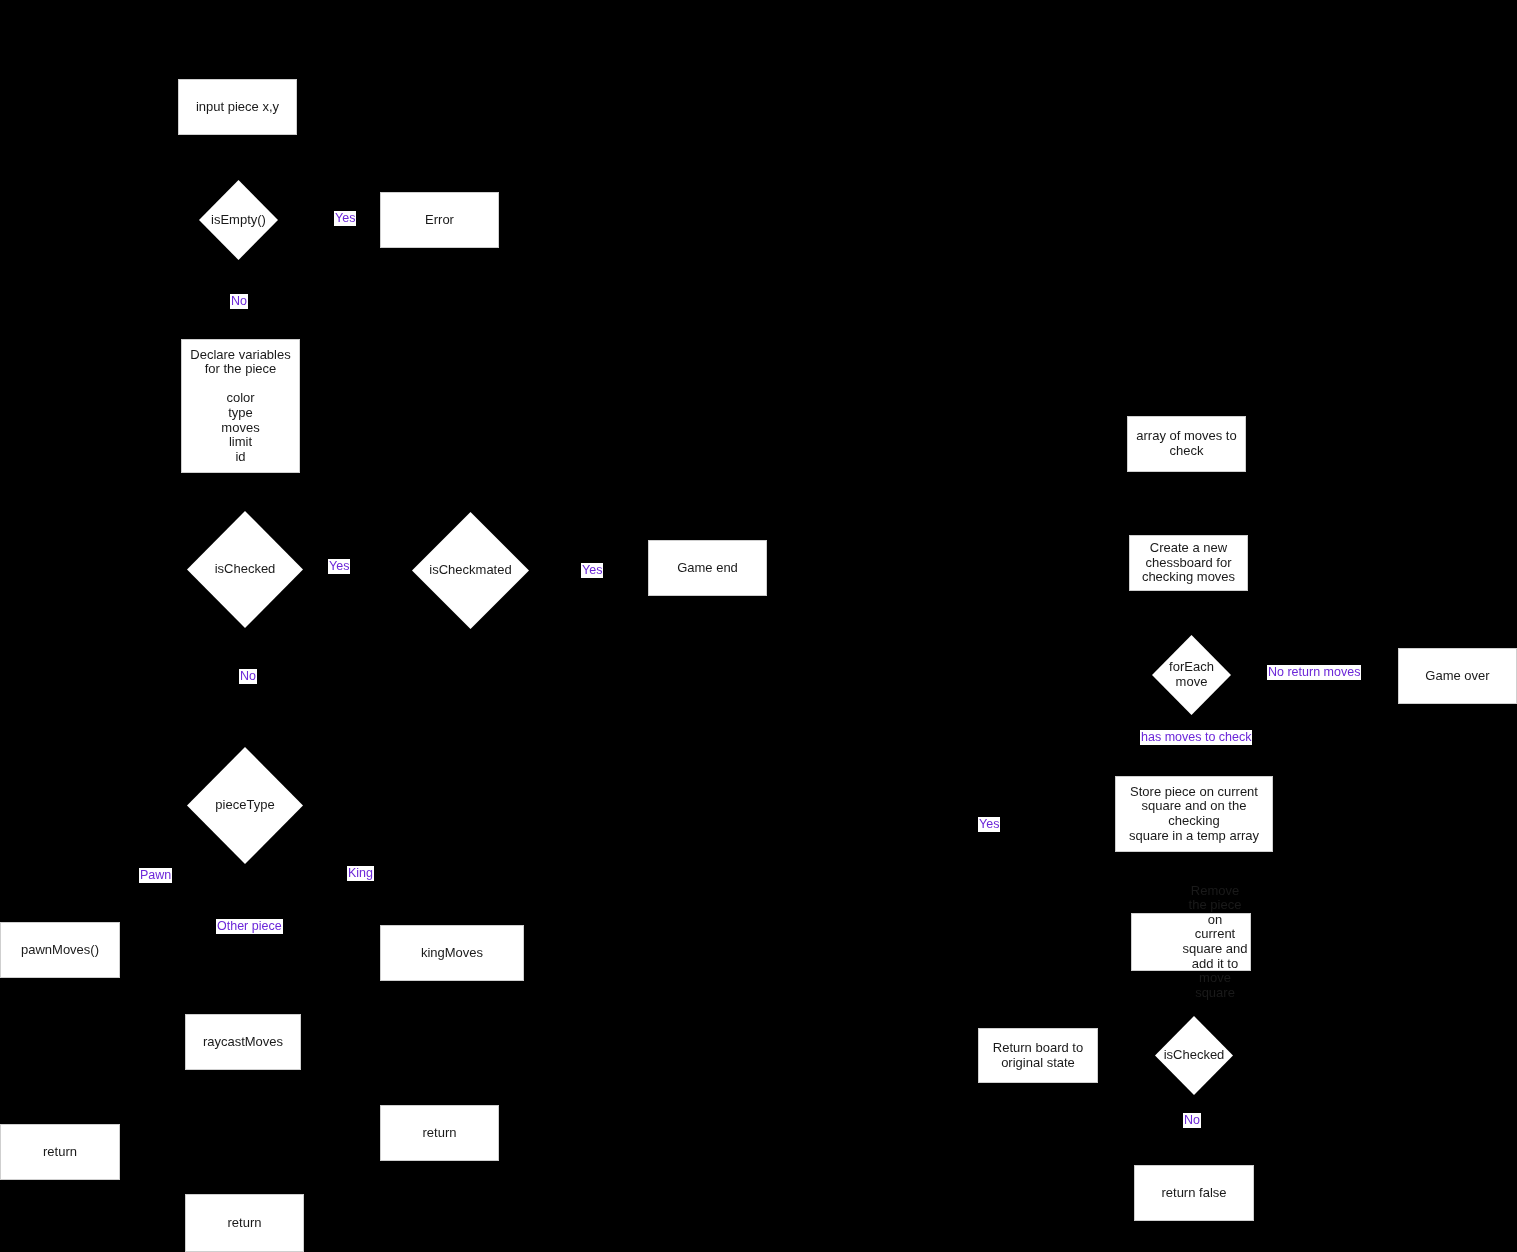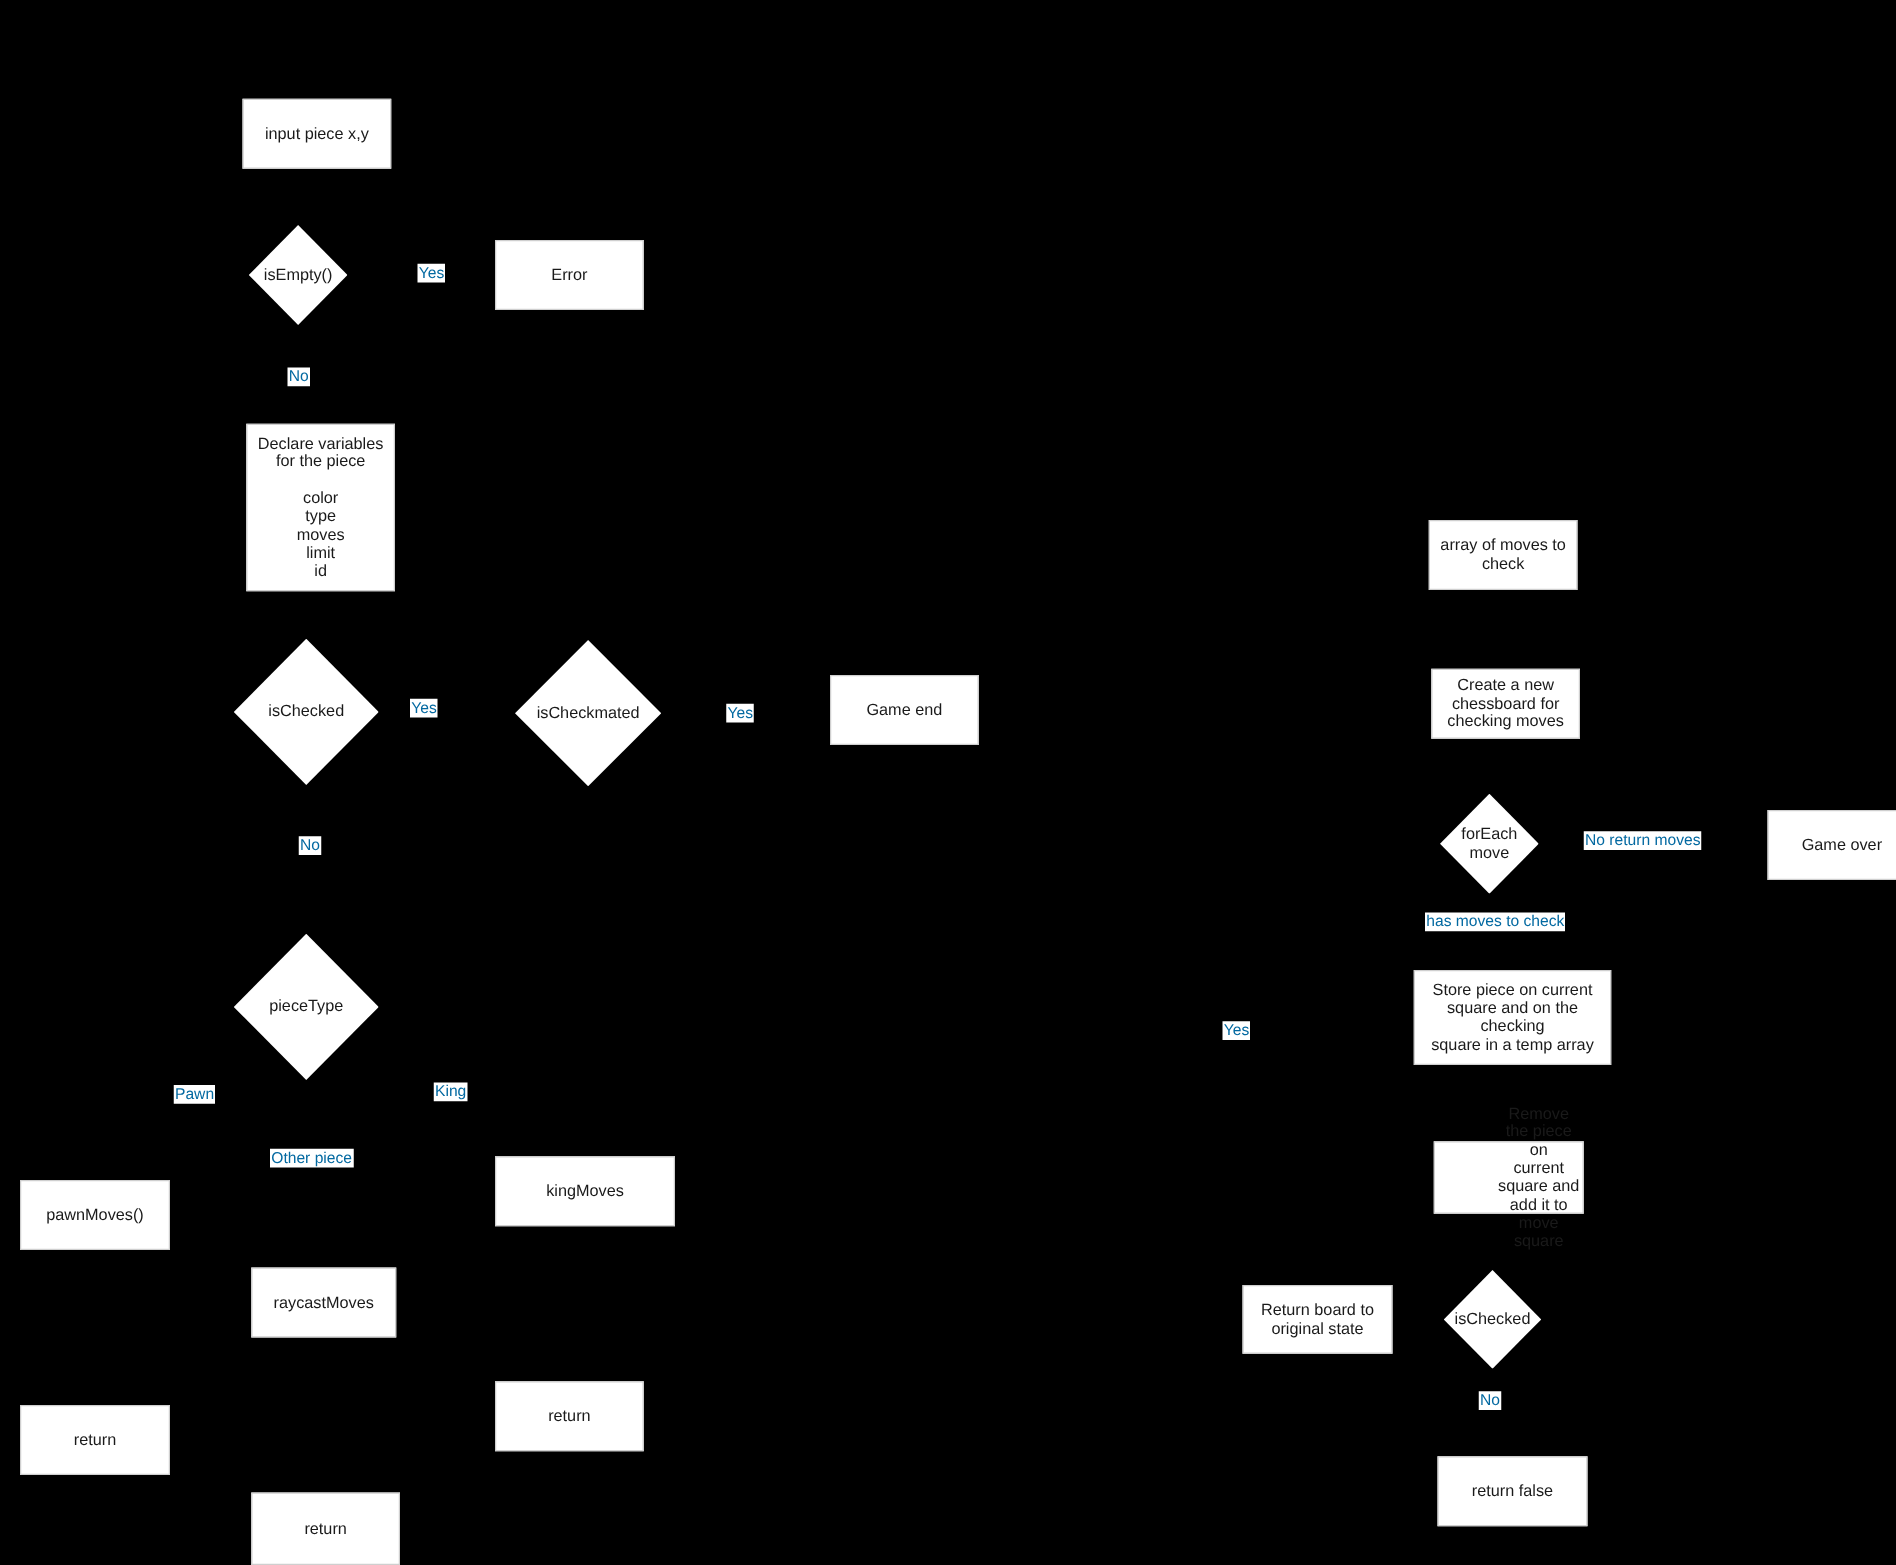--- a/index.html
+++ b/index.html
@@ -21,40 +21,39 @@
     background: #ffffff;
     color: #1a1a1a;
     display: flex;
     align-items: center;
     justify-content: center;
     text-align: center;
     font-size: 13px;
     line-height: 14.6px;
     white-space: pre-line;
     border: 1px solid #cfcfcf;
-    margin-left: 16px;
   }
   .diamond {
     position: absolute;
     box-sizing: border-box;
     background: #ffffff;
     color: #1a1a1a;
     display: flex;
     align-items: center;
     justify-content: center;
     text-align: center;
     font-size: 13px;
     line-height: 14.6px;
     white-space: pre-line;
     clip-path: polygon(50% 0%, 100% 50%, 50% 100%, 0% 50%);
   }
   .edge-label {
     position: absolute;
     background: #ffffff;
-    color: #0369a1;
+    color: #6d28d9;
     font-size: 12.5px;
     line-height: 15px;
     padding: 0px 1px;
     white-space: nowrap;
   }
 </style>
 </head>
 <body>
 
 <div id="canvas">
@@ -91,21 +90,21 @@
   <div class="edge-label" style="left:239px; top:669px;">No</div>
 
   <div class="diamond" style="left:187px; top:747px; width:116px; height:117px;">pieceType</div>
 
   <div class="edge-label" style="left:139px; top:868px;">Pawn</div>
 
   <div class="edge-label" style="left:347px; top:866px;">King</div>
 
   <div class="edge-label" style="left:216px; top:919px;">Other piece</div>
 
-  <div class="node" style="left:0px; top:944px; width:120px; height:56px;">pawnMoves()</div>
+  <div class="node" style="left:0px; top:922px; width:120px; height:56px;">pawnMoves()</div>
 
   <div class="node" style="left:185px; top:1014px; width:116px; height:56px;">raycastMoves</div>
 
   <div class="node" style="left:380px; top:925px; width:144px; height:56px;text-align:right;">kingMoves</div>
 
   <div class="node" style="left:0px; top:1124px; width:120px; height:56px;">return</div>
 
   <div class="node" style="left:380px; top:1105px; width:119px; height:56px;">return</div>
 
   <div class="node" style="left:185px; top:1194px; width:119px; height:58px;">return</div>

